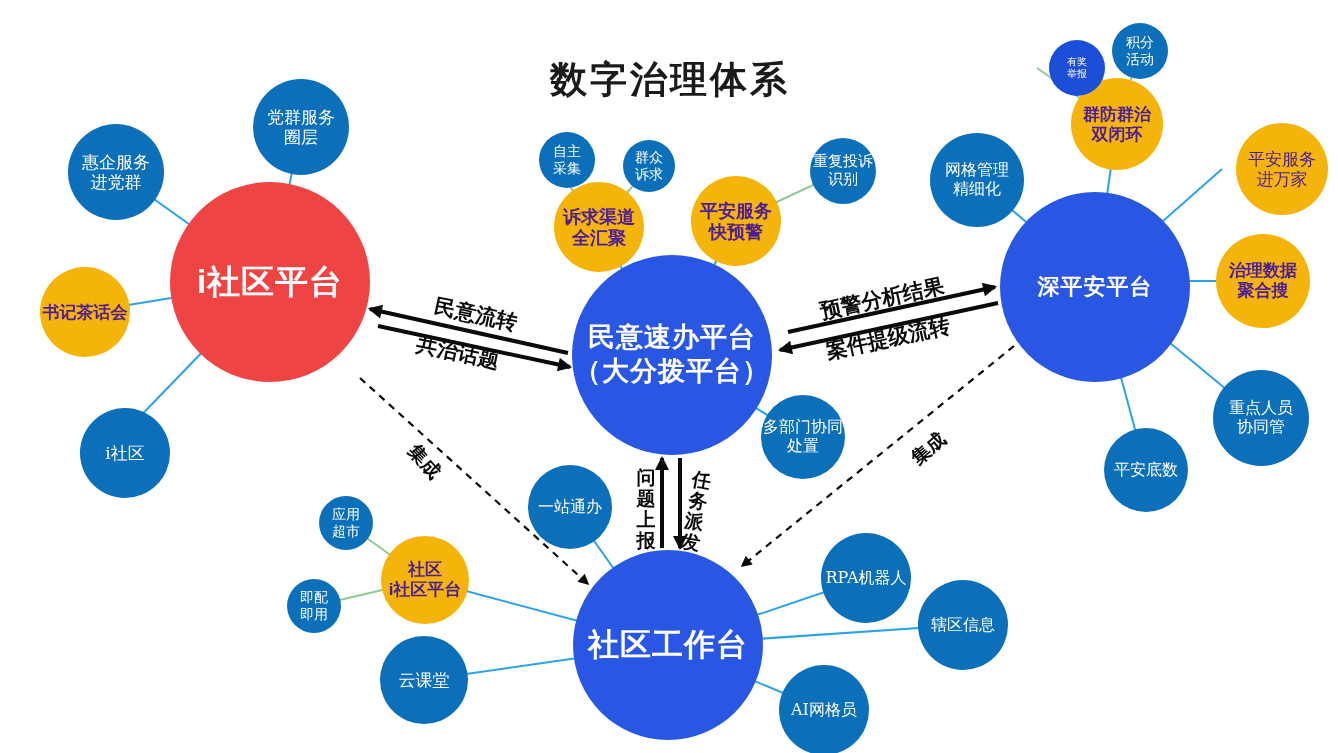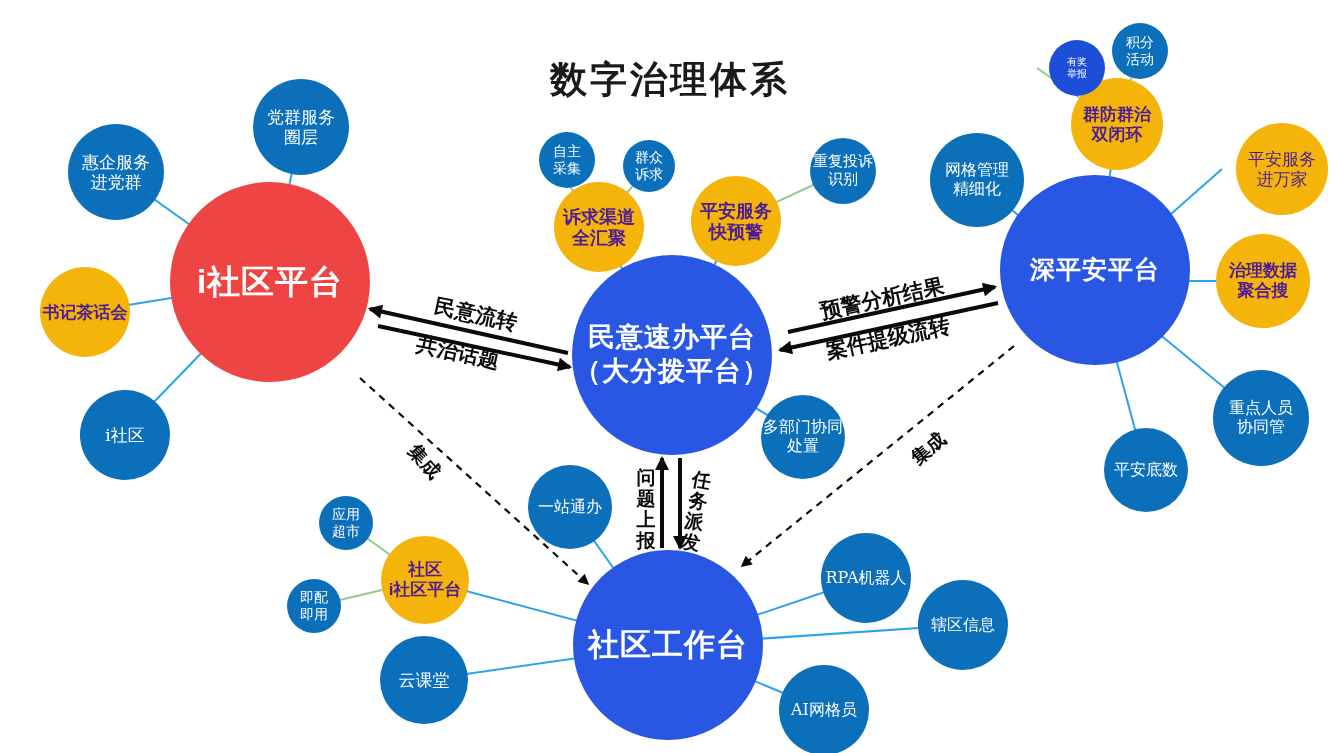--- a/index.html
+++ b/index.html
@@ -53,36 +53,36 @@
       <line x1="425" y1="580" x2="346" y2="523" stroke="#8FCB92" stroke-width="2"></line>
       <line x1="425" y1="580" x2="314" y2="606" stroke="#8FCB92" stroke-width="2"></line>
     </svg>
   <div id="nodes-layer">
       <div class="node primary" style="left: 170px; top: 182px; height: 200px; width: 200px; background: #ef4444; font-size: 33px;">i社区平台</div>
       <div class="node satellite" style="left: 253px; top: 79px; height: 96px; width: 96px; background: rgb(11, 111, 185); font-size: 17px;">党群服务
 圈层</div>
       <div class="node satellite" style="left: 68px; top: 124px; height: 96px; width: 96px; background: rgb(11, 111, 185); font-size: 17px;">惠企服务
 进党群</div>
       <div class="node accent" style="left: 40px; top: 267px; height: 90px; width: 90px; background: rgb(245, 180, 10); font-size: 17px; font-weight: bold;">书记茶话会</div>
-      <div class="node satellite" style="left: 80px; top: 390px; height: 90px; width: 90px; background: rgb(11, 111, 185); font-size: 17px; text-align: center;">i社区</div>
+      <div class="node satellite" style="left: 80px; top: 408px; height: 90px; width: 90px; background: rgb(11, 111, 185); font-size: 17px; text-align: center;">i社区</div>
       <div class="node primary" style="left: 572px; top: 255px; height: 200px; width: 200px; background: rgb(41, 87, 227); font-size: 27px;">民意速办平台
 （大分拨平台）</div>
       <div class="node satellite" style="left: 539px; top: 132px; height: 56px; width: 56px; background: rgb(11, 111, 185); font-size: 14px;">自主
 采集</div>
       <div class="node satellite" style="left: 623px; top: 140px; height: 52px; width: 52px; background: rgb(11, 111, 185); font-size: 14px;">群众
 诉求</div>
       <div class="node accent" style="left: 554px; top: 182px; height: 90px; width: 90px; background: rgb(245, 180, 10); font-size: 18px; font-weight: bold;">诉求渠道
 全汇聚</div>
       <div class="node accent" style="left: 691px; top: 176px; height: 90px; width: 90px; background: rgb(245, 180, 10); font-size: 18px; font-weight: bold;">平安服务
 快预警</div>
       <div class="node satellite" style="left: 810px; top: 138px; height: 66px; width: 66px; background: rgb(11, 111, 185); font-size: 15px;">重复投诉
 识别</div>
       <div class="node satellite" style="left: 761px; top: 395px; height: 84px; width: 84px; background: rgb(11, 111, 185); font-size: 16px;">多部门协同
 处置</div>
-      <div class="node primary" style="left: 1000px; top: 175px; height: 190px; width: 190px; background: rgb(41, 87, 227); font-size: 25px;">深平安平台</div>
+      <div class="node primary" style="left: 1000px; top: 192px; height: 190px; width: 190px; background: rgb(41, 87, 227); font-size: 22px;">深平安平台</div>
       <div class="node satellite" style="left: 930px; top: 133px; height: 94px; width: 94px; background: rgb(11, 111, 185); font-size: 16px;">网格管理
 精细化</div>
       <div class="node accent" style="left: 1071px; top: 78px; height: 92px; width: 92px; background: rgb(245, 180, 10); font-size: 17px; font-weight: bold;">群防群治
 双闭环</div>
       <div class="node satellite" style="left: 1049px; top: 40px; height: 56px; width: 56px; background: #1d4ed8; font-size: 10px;">有奖
 举报</div>
       <div class="node satellite" style="left: 1112px; top: 23px; height: 56px; width: 56px; background: rgb(11, 111, 185); font-size: 14px;">积分
 活动</div>
       <div class="node accent" style="left: 1236px; top: 123px; height: 92px; width: 92px; background: rgb(245, 180, 10); font-size: 17px;">平安服务
 进万家</div>

